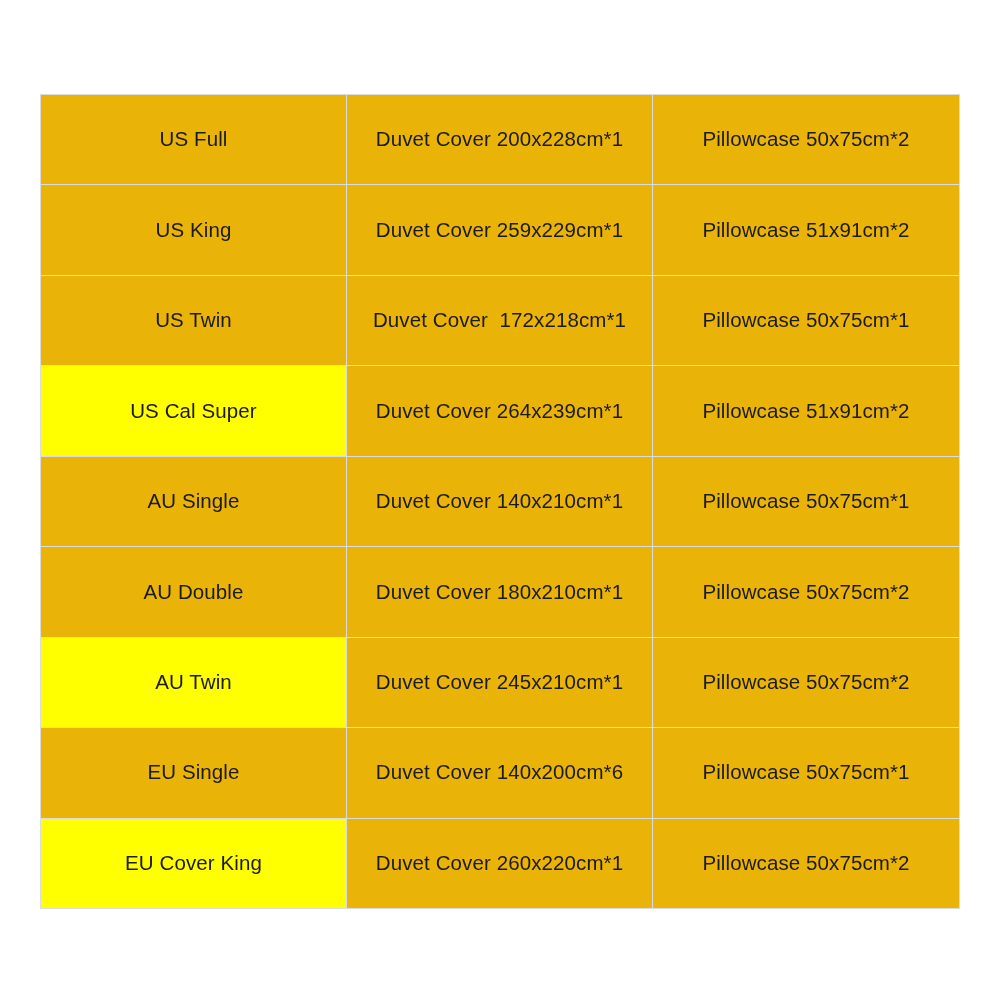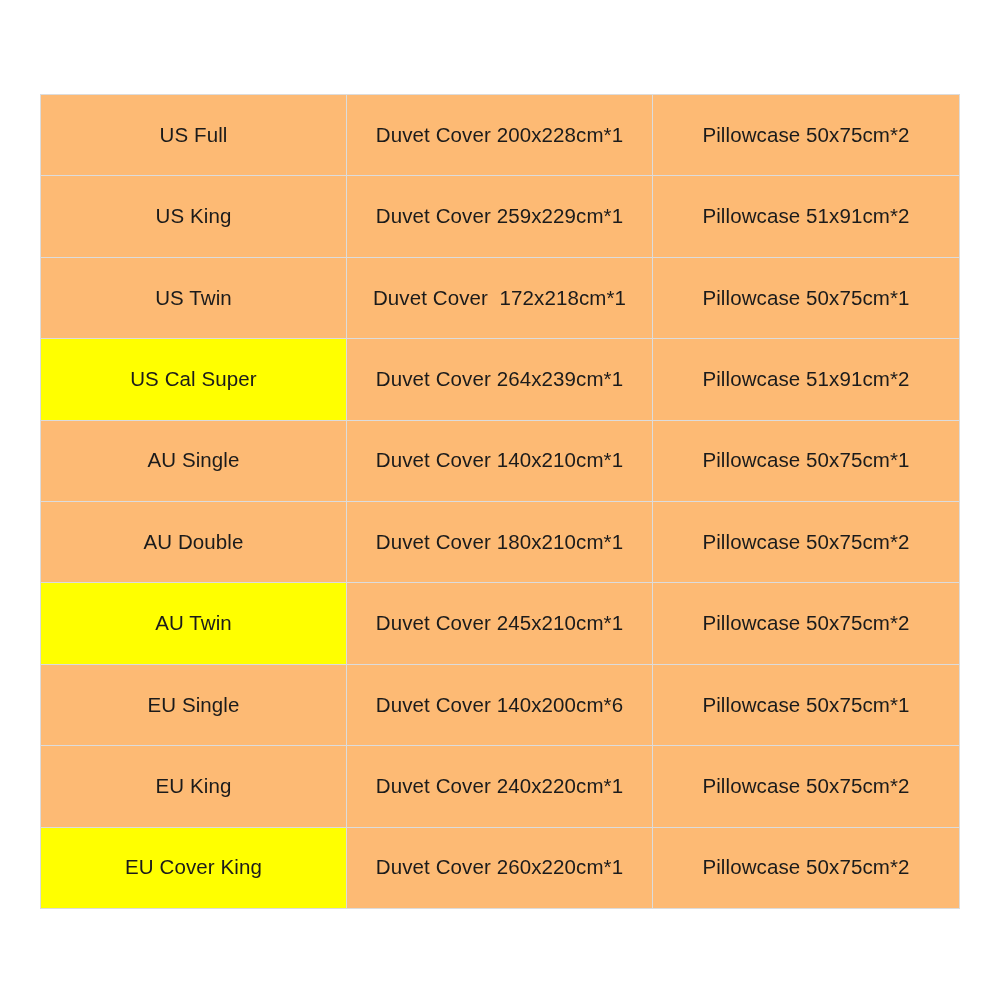--- a/index.html
+++ b/index.html
@@ -49,21 +49,21 @@
   table.size-table td {
     border: 1px solid #dcdcdc;
     text-align: center;
     vertical-align: middle;
     color: #1b1b1b;
     font-size: 20.5px;
     font-weight: 400;
     letter-spacing: 0.1px;
     white-space: pre;
     padding: 0 4px;
-    background: #fdba74;
+    background: #eab308;
     line-height: 1.2;
   }
 
   table.size-table td.highlight {
     background: #ffff00;
   }
 </style>
 </head>
 <body>
 
@@ -110,25 +110,20 @@
             <td class="highlight">AU Twin</td>
             <td>Duvet Cover 245x210cm*1</td>
             <td>Pillowcase 50x75cm*2</td>
           </tr>
           <tr>
             <td>EU Single</td>
             <td>Duvet Cover 140x200cm*6</td>
             <td>Pillowcase 50x75cm*1</td>
           </tr>
           <tr>
-            <td>EU King</td>
-            <td>Duvet Cover 240x220cm*1</td>
-            <td>Pillowcase 50x75cm*2</td>
-          </tr>
-          <tr>
             <td class="highlight">EU Cover King</td>
             <td>Duvet Cover 260x220cm*1</td>
             <td>Pillowcase 50x75cm*2</td>
           </tr>
         </tbody>
     </table>
   </div>
 </div>
 
 </body></html>

